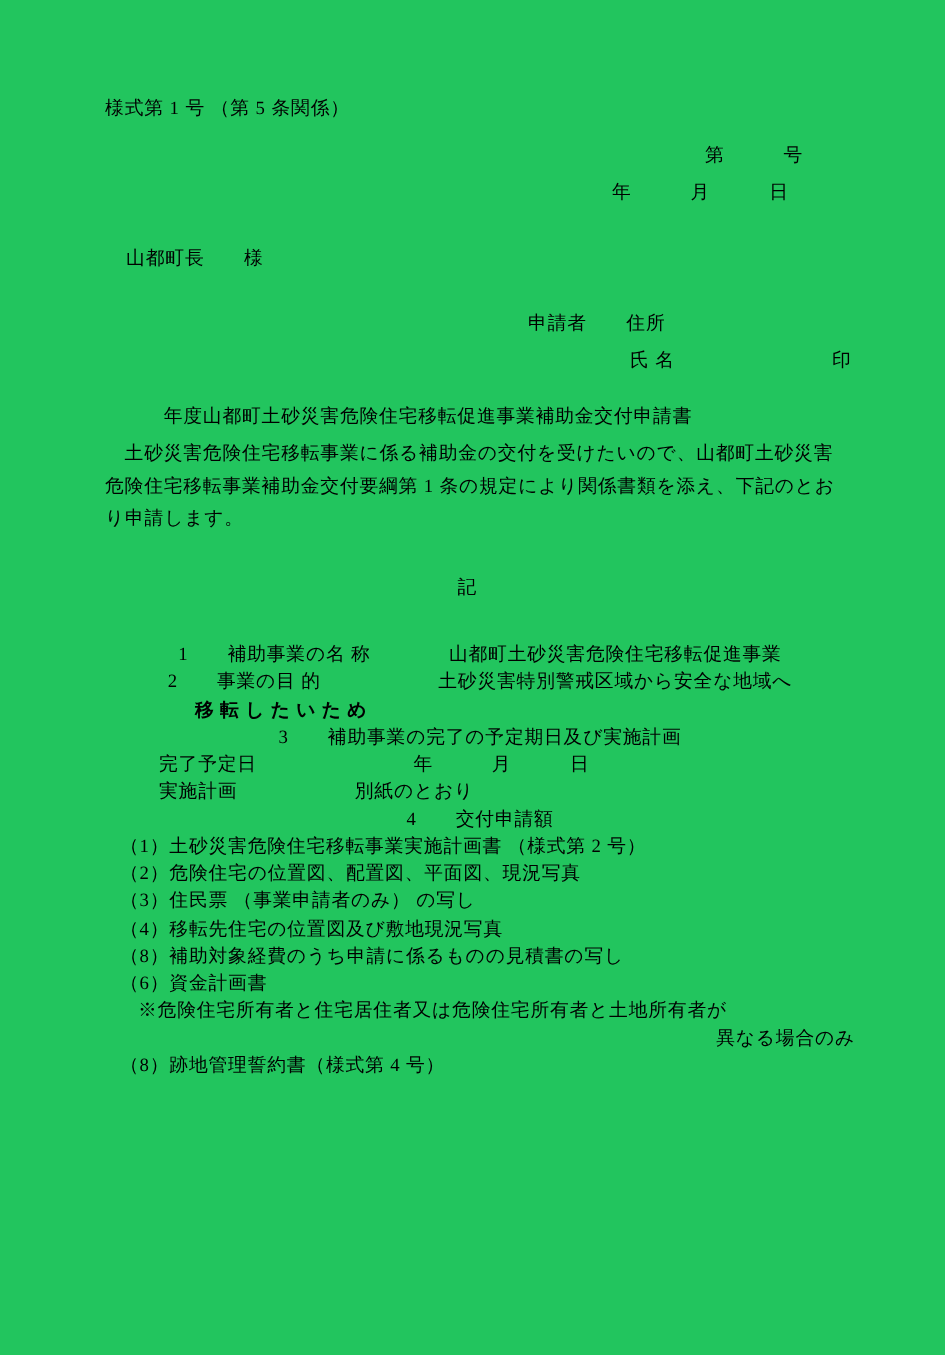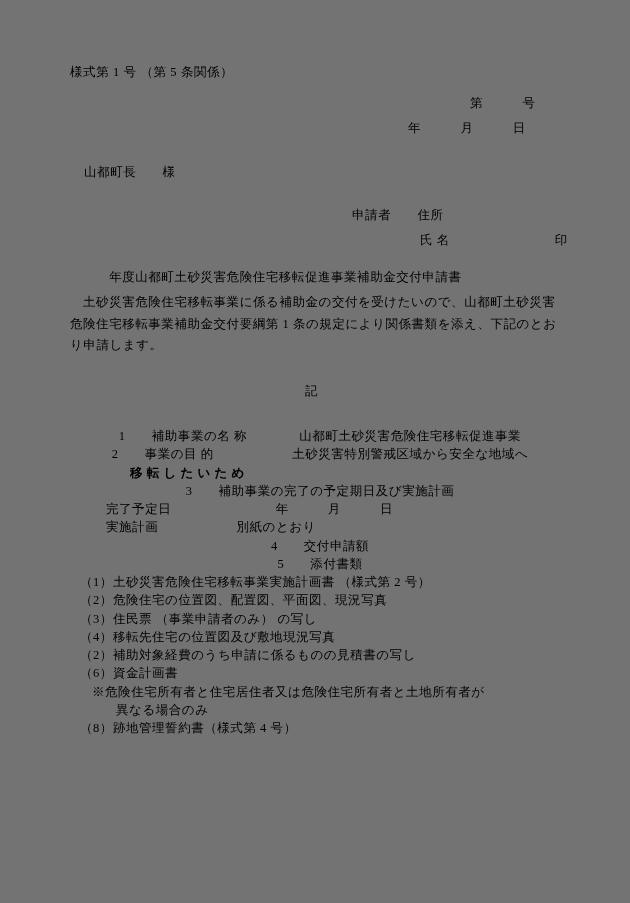--- a/index.html
+++ b/index.html
@@ -8,21 +8,21 @@
     background: #ffffff;
   }
   body {
     font-family: "Liberation Serif", "DejaVu Serif", serif;
     color: #000000;
   }
   .page {
     position: relative;
     width: 630px;
     height: 903px;
-    background: #737373;
+    background: #22c55e;
     overflow: hidden;
     font-size: 12.5px;
     line-height: 1.0;
   }
   .doc {
     position: absolute;
     left: 0;
     top: 0;
     width: 630px;
   }
@@ -60,21 +60,21 @@
     line-height: 1.46;
   }
   .item {
     white-space: pre;
   }
   .ind-1 { padding-left: 0px; text-align: center; }
   .ind-2 { padding-left: 60px; font-weight: bold; }
   .ind-3 { padding-left: 36px; }
   .ind-4 { padding-left: 10px; }
   .ind-5 { padding-left: 22px; }
-  .ind-6 { padding-left: 46px; }
+  .ind-6 { padding-left: 46px; text-align: right; }
 </style>
 </head>
 <body>
 
 <div class="page">
   <div class="doc">
 
     <div class="line t-form-no">様式第 1 号 （第 5 条関係）</div>
 
     <div class="line t-num-right">第　　　号</div>
@@ -94,26 +94,25 @@
     <div class="line t-ki">記</div>
 
     <div class="items">
       <div class="item ind-1">1　　補助事業の名 称　　　　山都町土砂災害危険住宅移転促進事業</div>
       <div class="item ind-1">2　　事業の目 的　　　　　　土砂災害特別警戒区域から安全な地域へ</div>
       <div class="item ind-2">移 転 し た い た め</div>
       <div class="item ind-1">3　　補助事業の完了の予定期日及び実施計画</div>
       <div class="item ind-3">完了予定日　　　　　　　　年　　　月　　　日</div>
       <div class="item ind-3">実施計画　　　　　　別紙のとおり</div>
       <div class="item ind-1">4　　交付申請額</div>
-      <div class="item ind-1">5　　添付書類</div>
       <div class="item ind-4">（1）土砂災害危険住宅移転事業実施計画書 （様式第 2 号）</div>
       <div class="item ind-4">（2）危険住宅の位置図、配置図、平面図、現況写真</div>
       <div class="item ind-4">（3）住民票 （事業申請者のみ） の写し</div>
       <div class="item ind-4">（4）移転先住宅の位置図及び敷地現況写真</div>
-      <div class="item ind-4">（2）補助対象経費のうち申請に係るものの見積書の写し</div>
+      <div class="item ind-4">（8）補助対象経費のうち申請に係るものの見積書の写し</div>
       <div class="item ind-4">（6）資金計画書</div>
       <div class="item ind-5">※危険住宅所有者と住宅居住者又は危険住宅所有者と土地所有者が</div>
       <div class="item ind-6">異なる場合のみ</div>
       <div class="item ind-4">（8）跡地管理誓約書（様式第 4 号）</div>
     </div>
 
   </div>
 </div>
 
 </body></html>

